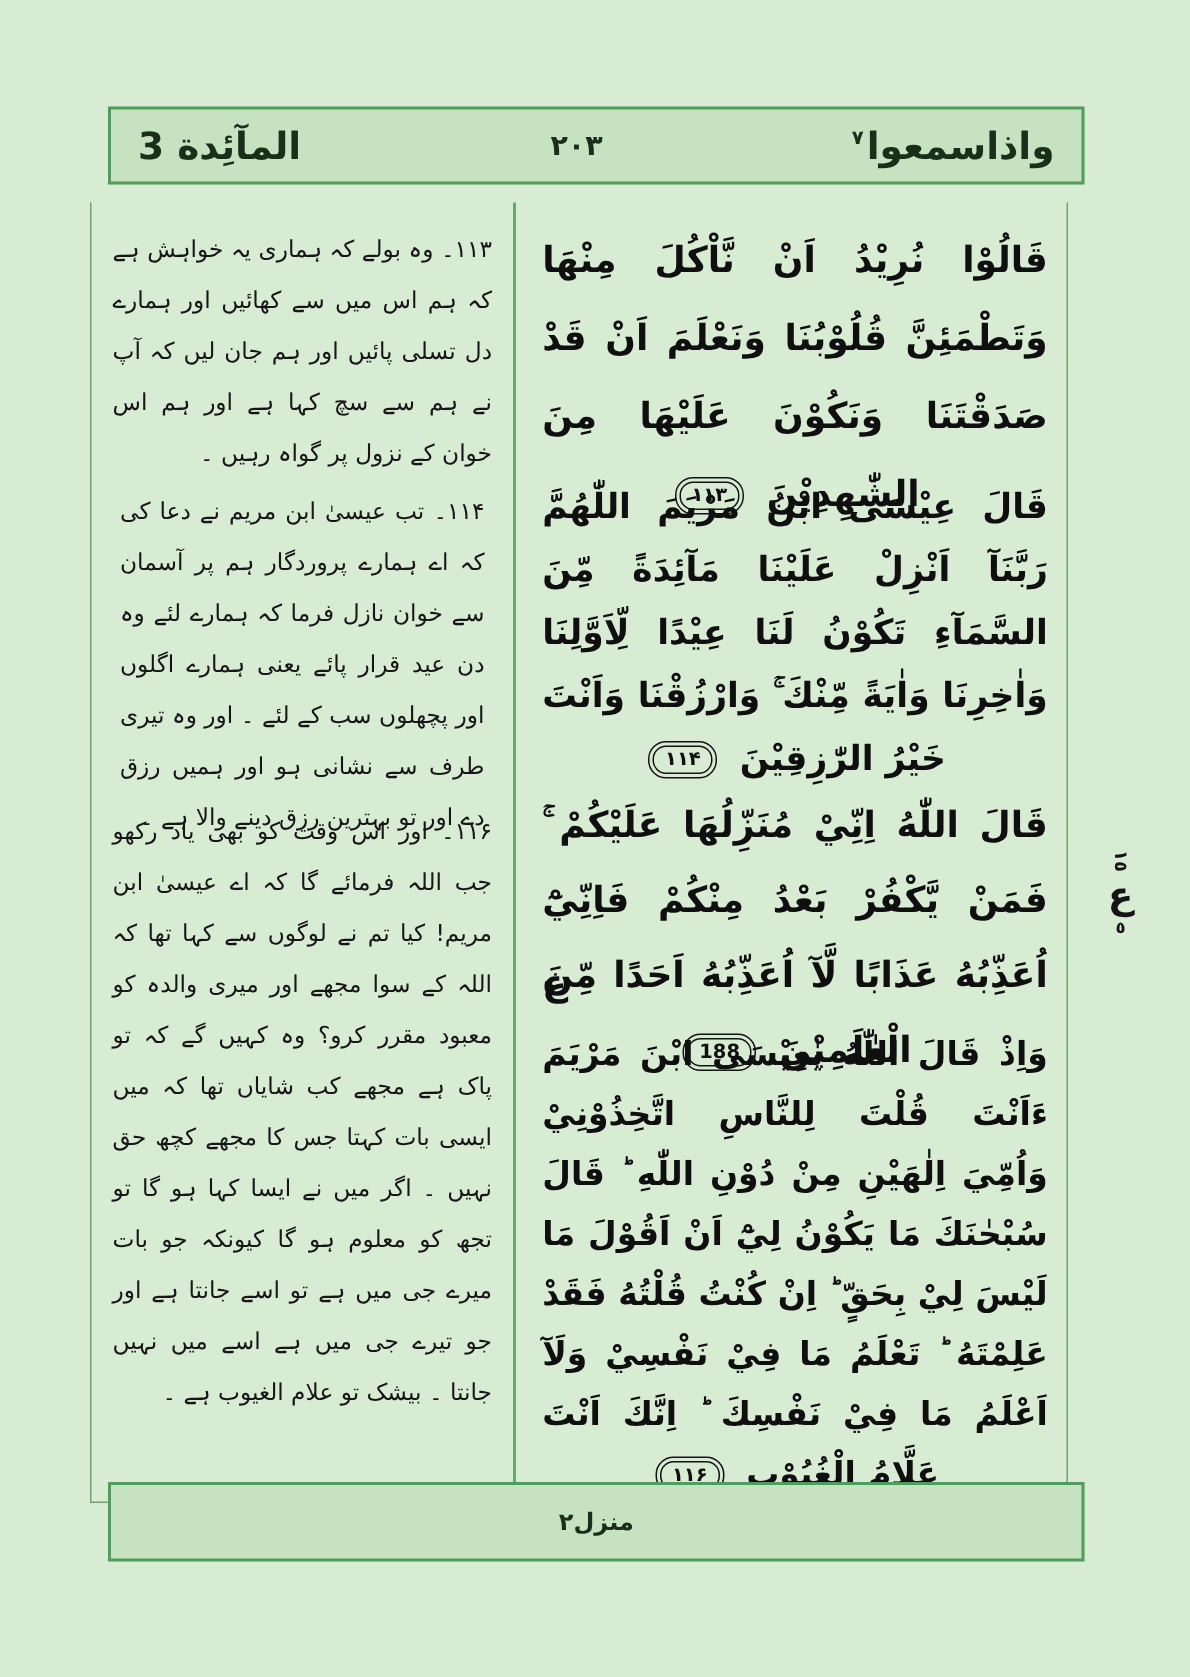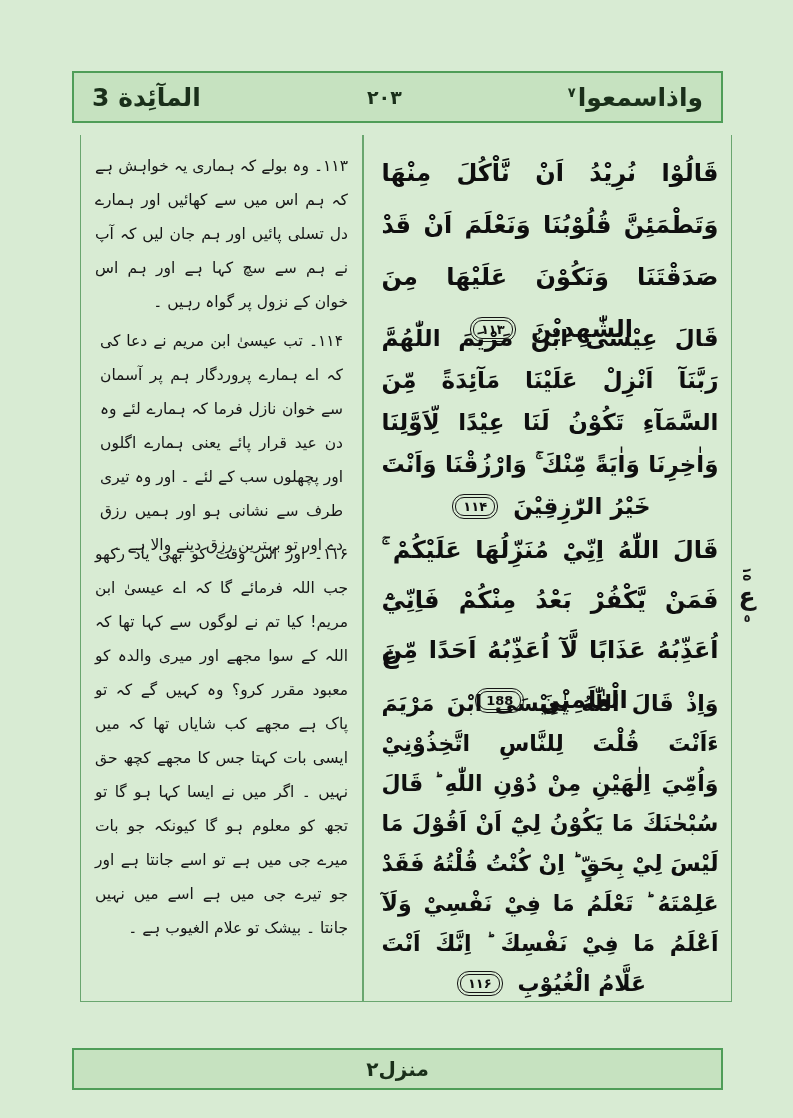--- a/index.html
+++ b/index.html
@@ -18,27 +18,27 @@
   }
   .header-bar{
     top:71px;height:52px;
     display:flex;align-items:center;justify-content:space-between;
     padding:0 18px;direction:rtl;font-size:25px;font-weight:bold;
   }
   .header-juz{display:flex;align-items:flex-start;gap:2px;}
   .juz-num{font-size:13px;margin-top:2px;}
   .page-num{font-size:19px;font-weight:bold;}
   .footer-bar{
-    top:1048px;height:42px;
+    top:988px;height:53px;
     display:flex;align-items:center;justify-content:center;
-    font-size:20px;font-weight:bold;
+    font-size:16px;font-weight:bold;
   }
   
   .content{
-    position:absolute;left:80px;top:135px;width:652px;height:867px;
+    position:absolute;left:60px;top:135px;width:652px;height:867px;
     box-sizing:border-box;
     border:1.5px solid #6aa66f;border-top:none;
   }
   .divider{
     position:absolute;left:281px;top:0;height:100%;width:1.5px;
     background:#6aa66f;
   }
   
   .urdu-col{
     position:absolute;left:0;top:0;width:281px;height:100%;

